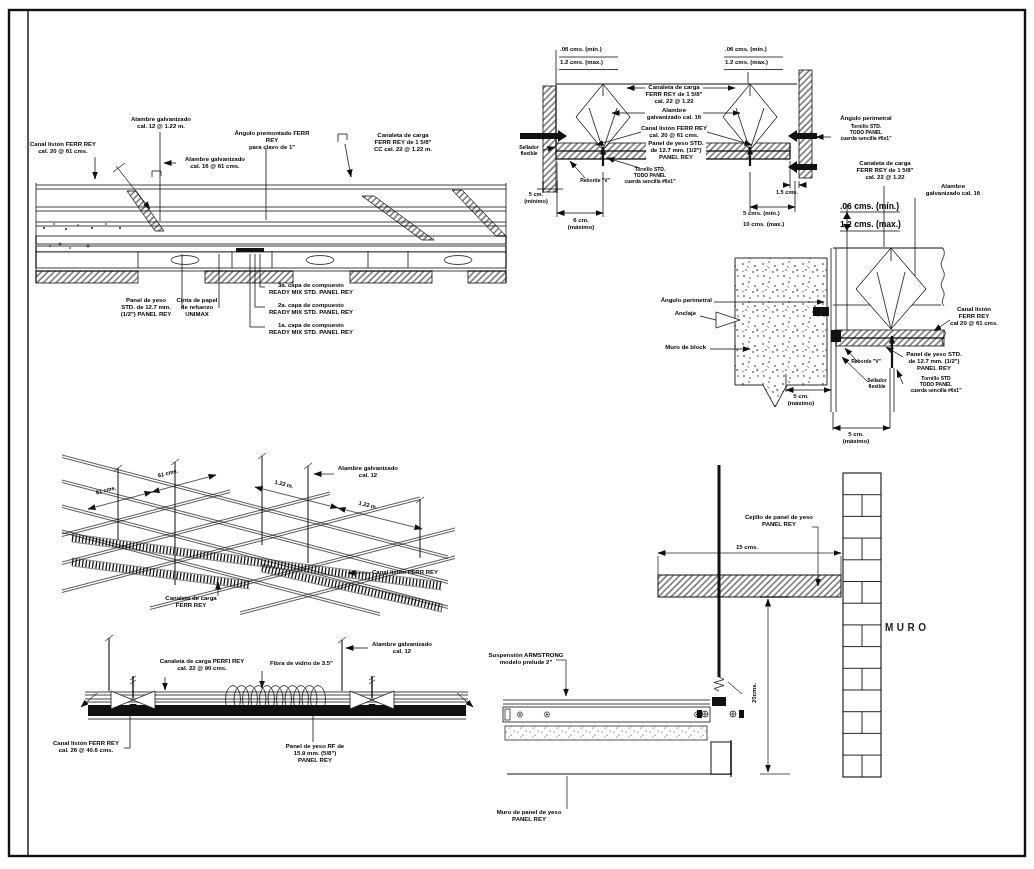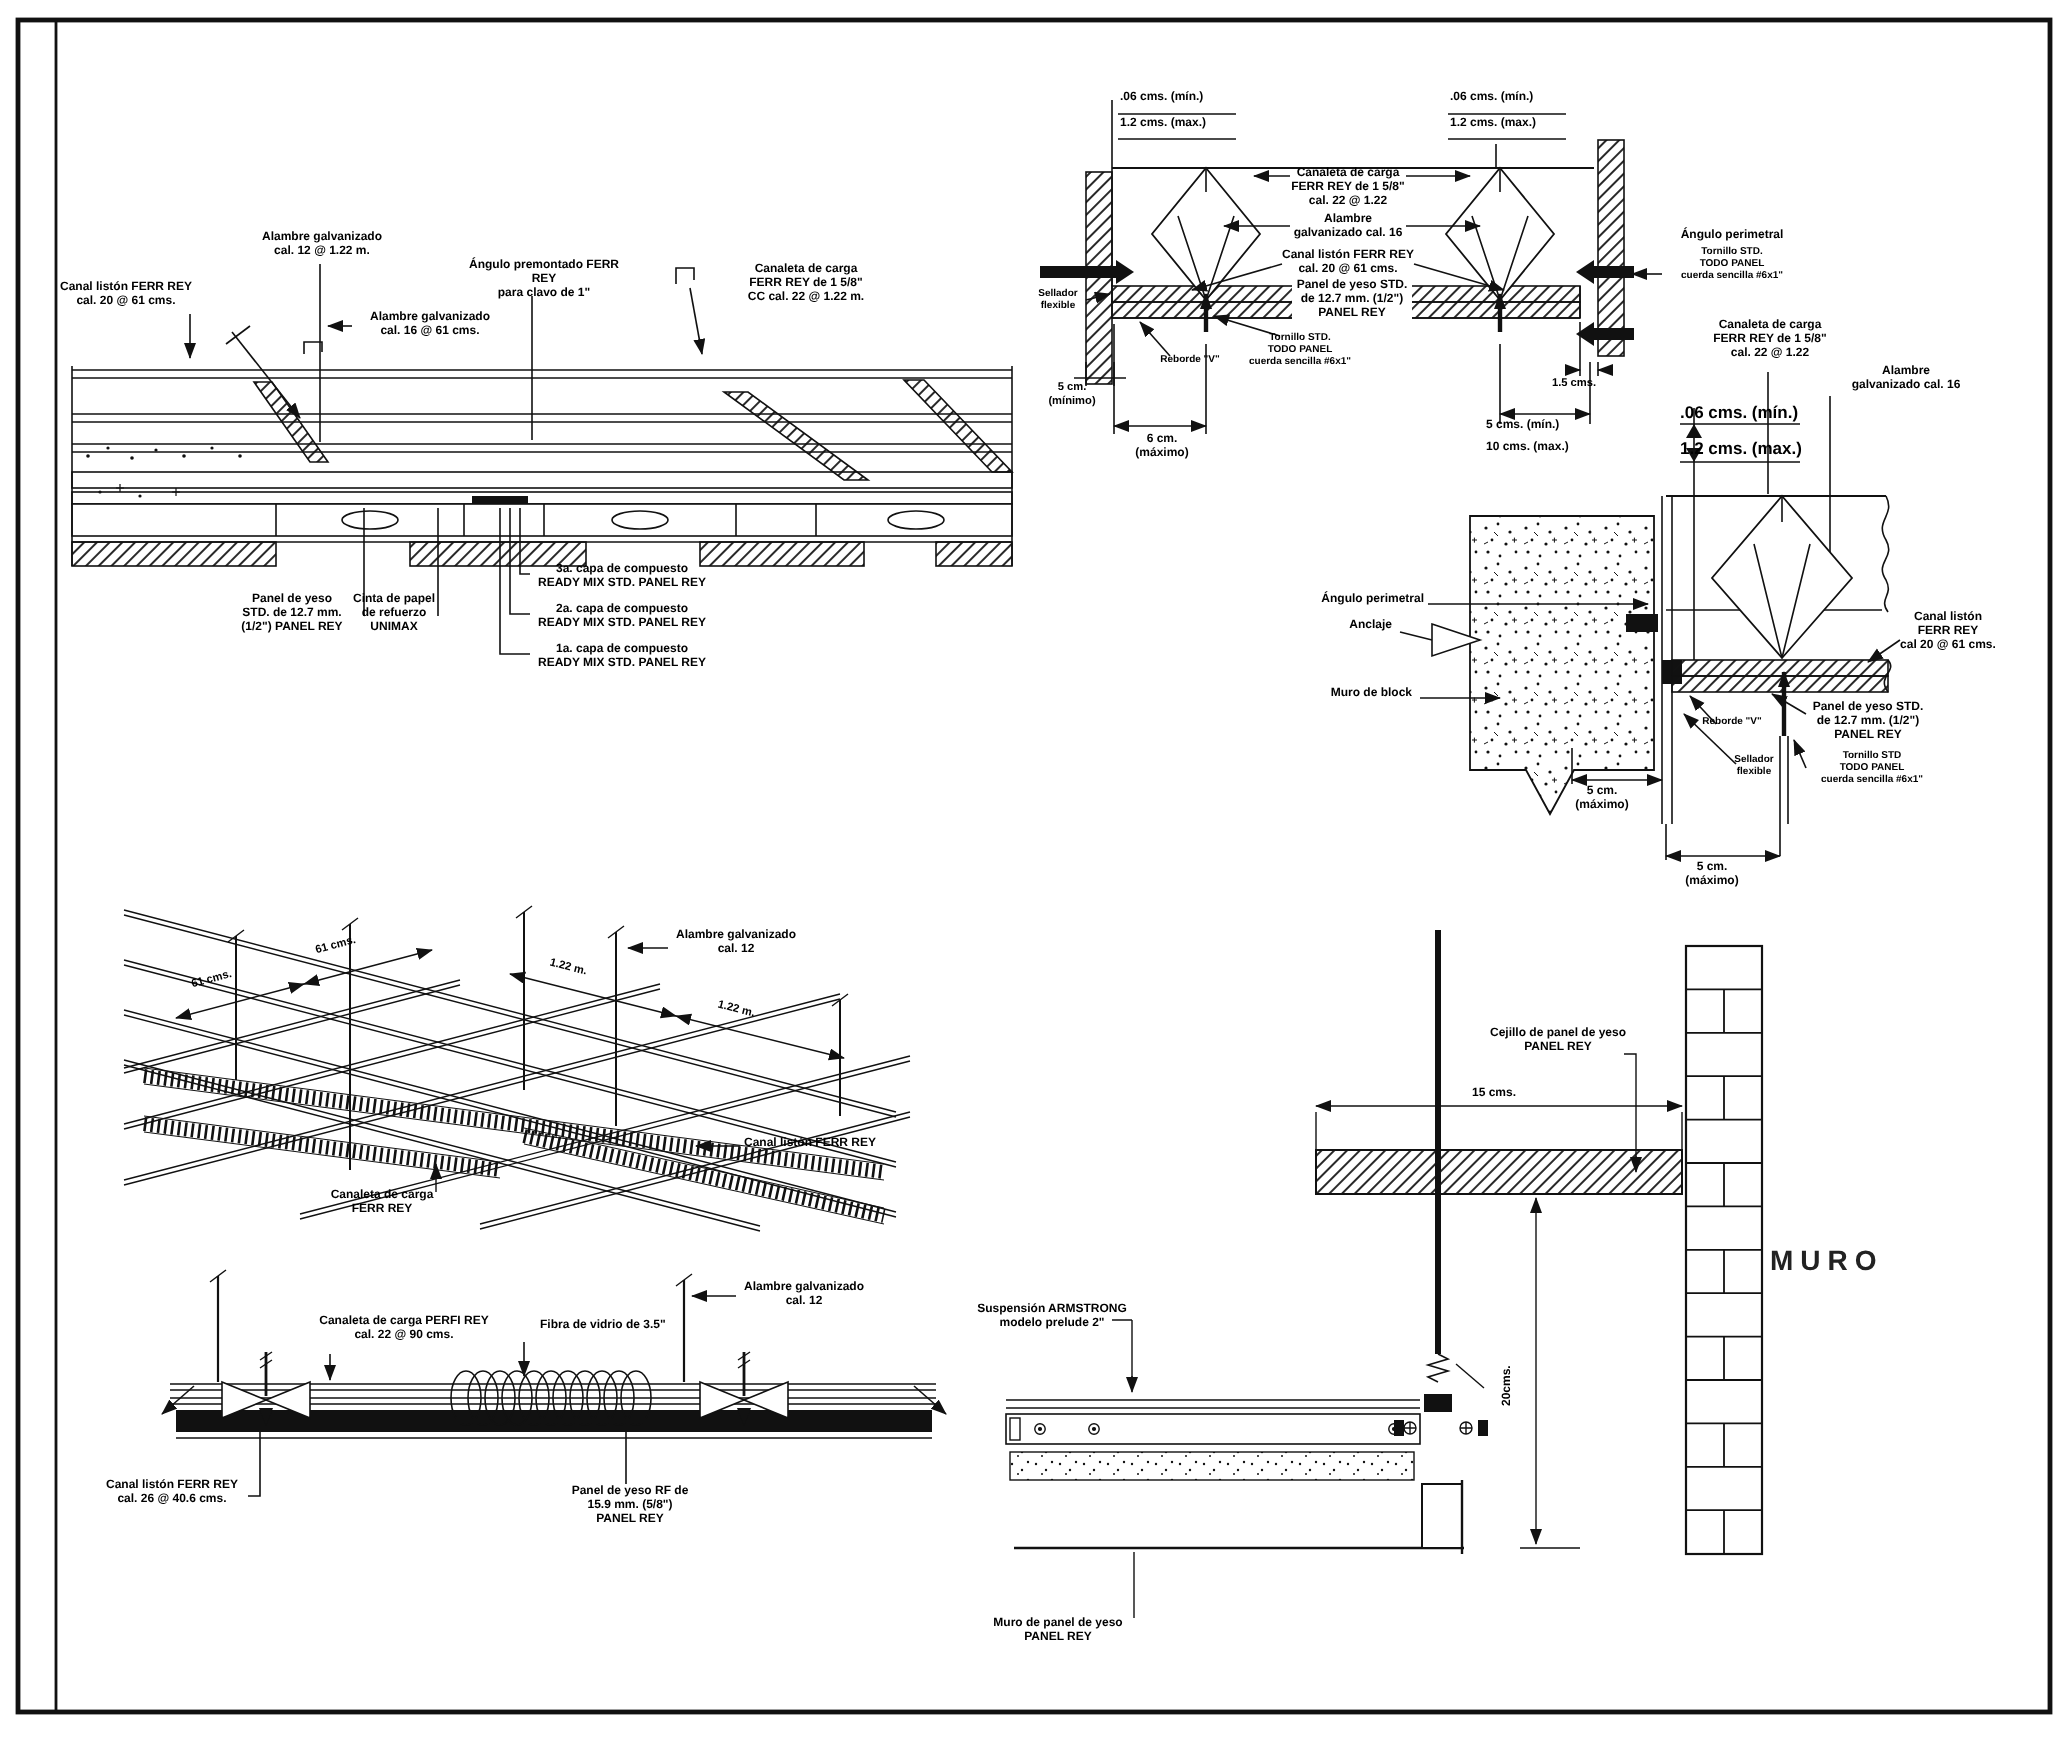--- a/index.html
+++ b/index.html
@@ -7,21 +7,21 @@
         font-family:"Liberation Sans",sans-serif;color:#000}
   #page svg{position:absolute;left:0;top:0}
   .lb{position:absolute;font-size:6px;font-weight:bold;line-height:1.18;
       white-space:pre-line;text-align:center;color:#000;letter-spacing:0}
   .lb.l{text-align:left}
   .lb.r{text-align:right}
   .lb.t{font-size:5px}
   .lb.s{font-size:5.6px}
   .lb.d{font-size:8.5px}
   .lb.bg{background:#fff;padding:0 1px}
-  .muro{position:absolute;font-size:14px;font-weight:bold;letter-spacing:3.5px;color:#222}
+  .muro{position:absolute;font-size:10px;font-weight:bold;letter-spacing:3.5px;color:#222}
 </style>
 </head>
 <body>
 
 <div id="page">
 
 <svg width="1034" height="869" viewBox="0 0 1034 869">
   <defs>
     <marker id="ar" markerUnits="userSpaceOnUse" markerWidth="9" markerHeight="8" refX="7.5" refY="3" orient="auto-start-reverse">
       <path d="M0,0 L8,3 L0,6 z" fill="#111"></path>

